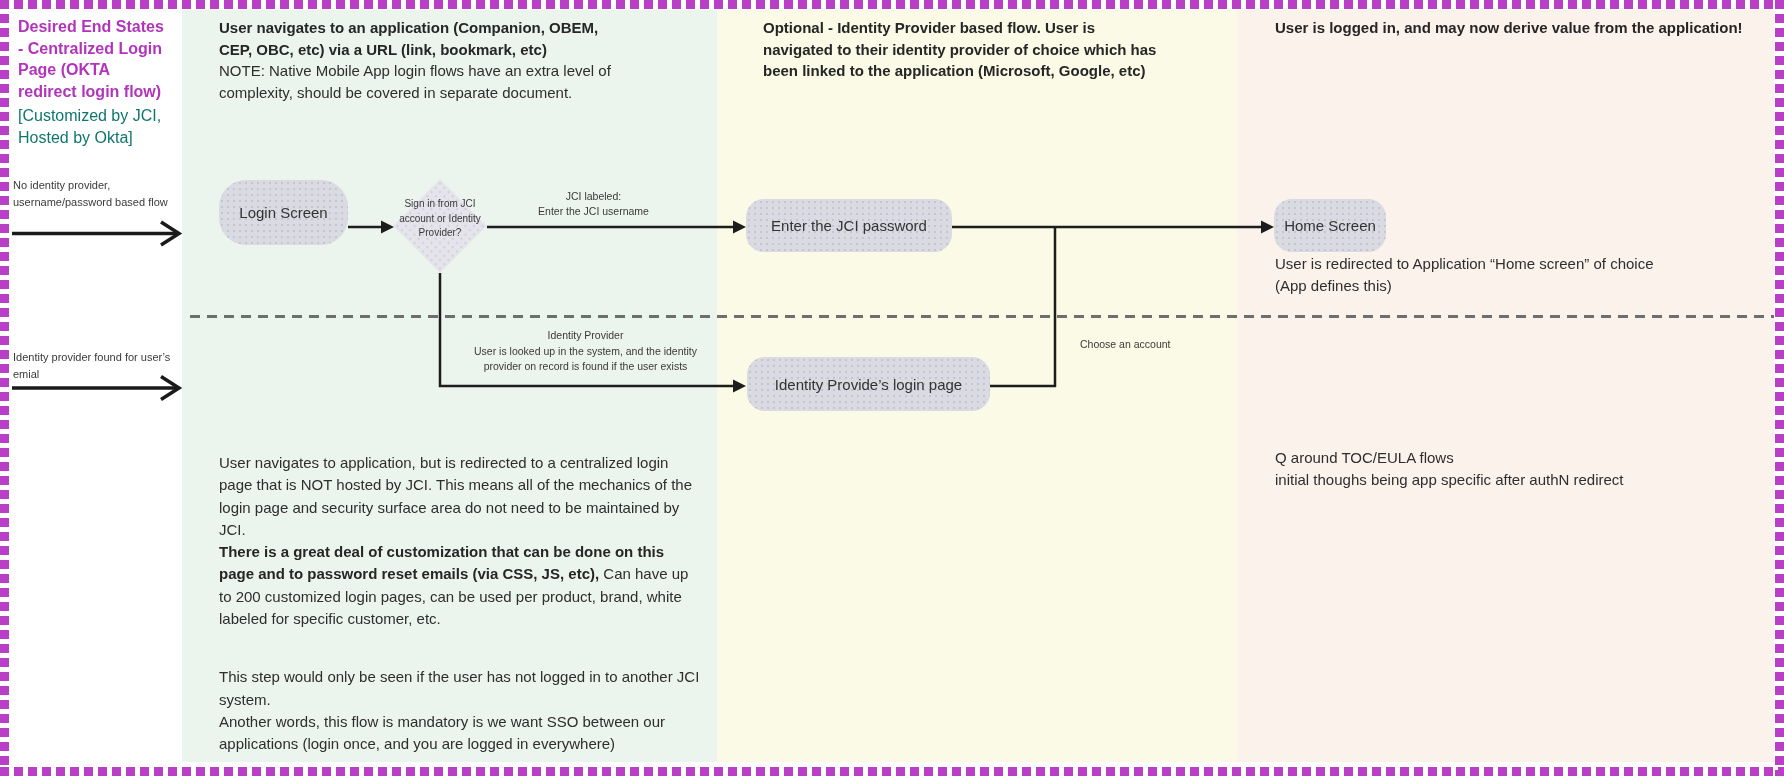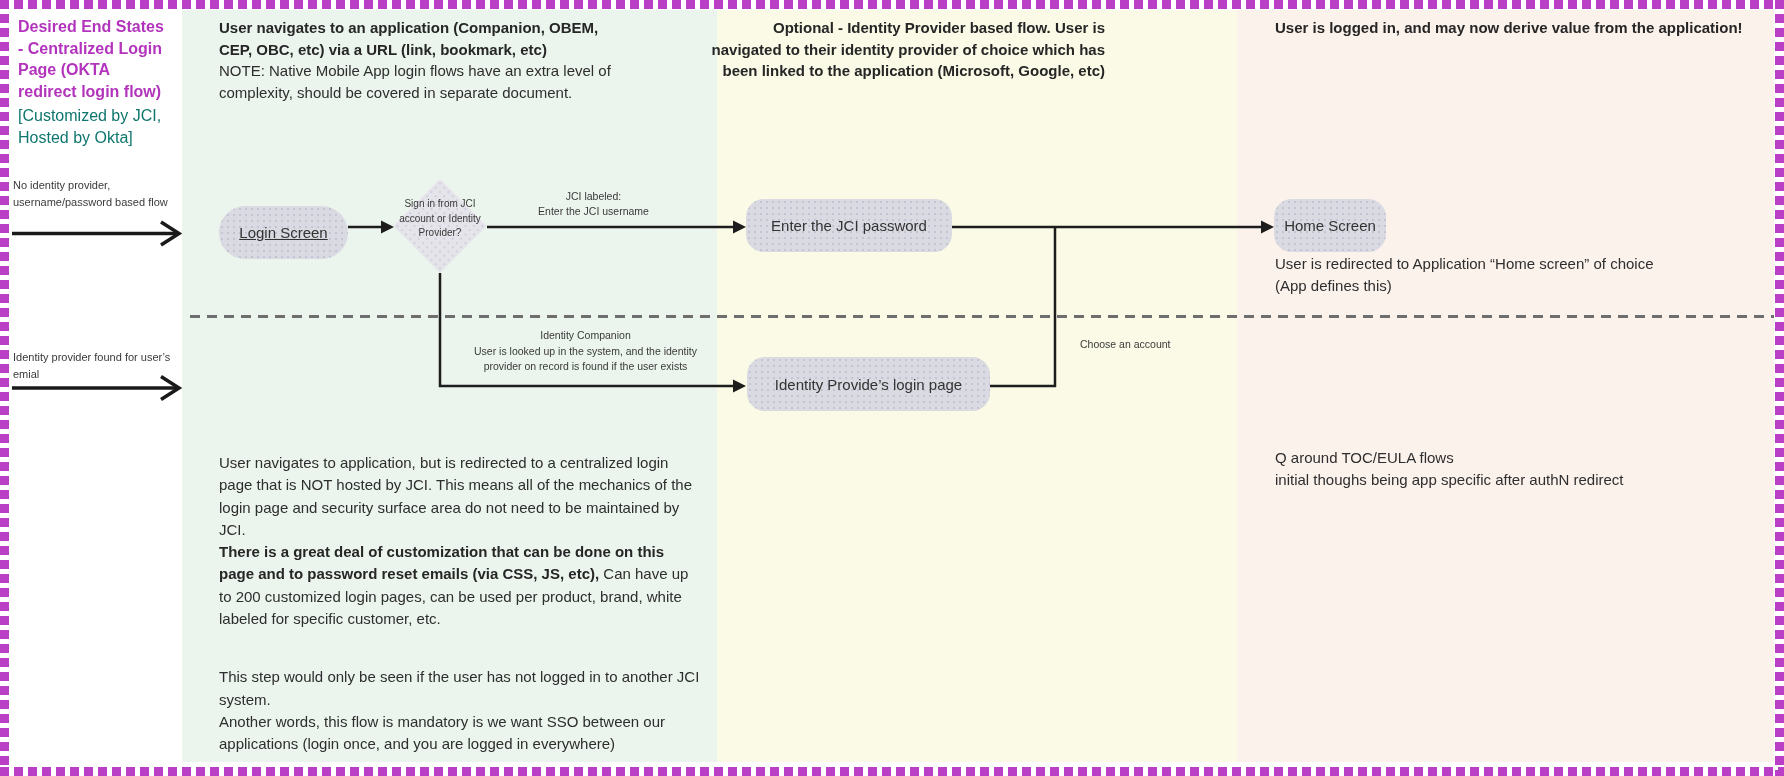--- a/index.html
+++ b/index.html
@@ -27,30 +27,30 @@
   .abs{position:absolute;}
   .hdr{font-size:15px;line-height:21.5px;font-weight:bold;color:#262626;}
   .hdr-note{font-size:15px;line-height:21.5px;font-weight:normal;color:#2e2e2e;}
   #left-title{left:18px;top:16px;width:152px;font-size:16px;line-height:21.5px;
     font-weight:bold;color:#b334bc;}
   #left-subtitle{margin-top:3px;font-weight:normal;color:#0f766e;font-size:16px;line-height:21.5px;}
   .side-label{font-size:11px;line-height:16.5px;color:#3a3a3a;}
   #side-label-1{left:13px;top:177px;width:174px;}
   #side-label-2{left:13px;top:349px;width:174px;}
   #mint-header{left:219px;top:17px;width:402px;}
-  #yellow-header{left:703px;top:17px;width:402px;text-align:right;}
+  #yellow-header{left:763px;top:17px;width:402px;}
   #pink-header{left:1275px;top:17px;width:475px;}
 
   
   .shape{position:absolute;display:flex;align-items:center;justify-content:center;
     background-color:#dadae2;
     background-image:radial-gradient(rgba(120,120,155,.22) 1px,transparent 1.3px);
     background-size:6px 6px;
     font-size:15px;color:#333;border-radius:18px;}
-  #login-pill{left:219px;top:206px;width:129px;height:53px;border-radius:27px;text-decoration:underline;}
+  #login-pill{left:219px;top:180px;width:129px;height:65px;border-radius:27px;}
   #password-box{left:746px;top:199px;width:206px;height:53px;}
   #identity-box{left:747px;top:357px;width:243px;height:54px;}
   #home-box{left:1274px;top:199px;width:112px;height:53px;}
   #diamond{position:absolute;left:407px;top:193px;width:66px;height:66px;
     transform:rotate(45deg);background-color:#e4e4ea;
     background-image:radial-gradient(rgba(120,120,155,.18) 1px,transparent 1.3px);
     background-size:6px 6px;}
   #diamond-label{left:395px;top:197px;width:90px;text-align:center;
     font-size:10px;line-height:14.5px;color:#3a3a3a;}
 
@@ -143,21 +143,21 @@
 </div>
 <div class="shape" id="home-box">
   <span>Home Screen</span>
 </div>
 
 <div class="abs mini" id="jci-label">
   <div>JCI labeled:</div>
   <div>Enter the JCI username</div>
 </div>
 <div class="abs mini" id="lookup-label">
-  <div>Identity Companion</div>
+  <div>Identity Provider</div>
   <div>User is looked up in the system, and the identity provider on record is found if the user exists</div>
 </div>
 <div class="abs mini" id="choose-label">Choose an account</div>
 
 <div class="abs" id="mint-body">
   <p>User navigates to application, but is redirected to a centralized login page that is NOT hosted by JCI. This means all of the mechanics of the login page and security surface area do not need to be maintained by JCI.</p>
   <p><b>There is a great deal of customization that can be done on this page and to password reset emails (via CSS, JS, etc),</b><span> Can have up to 200 customized login pages, can be used per product, brand, white labeled for specific customer, etc.</span></p>
   <p class="gap">This step would only be seen if the user has not logged in to another JCI system.</p>
   <p>Another words, this flow is mandatory is we want SSO between our applications (login once, and you are logged in everywhere)</p>
 </div>

